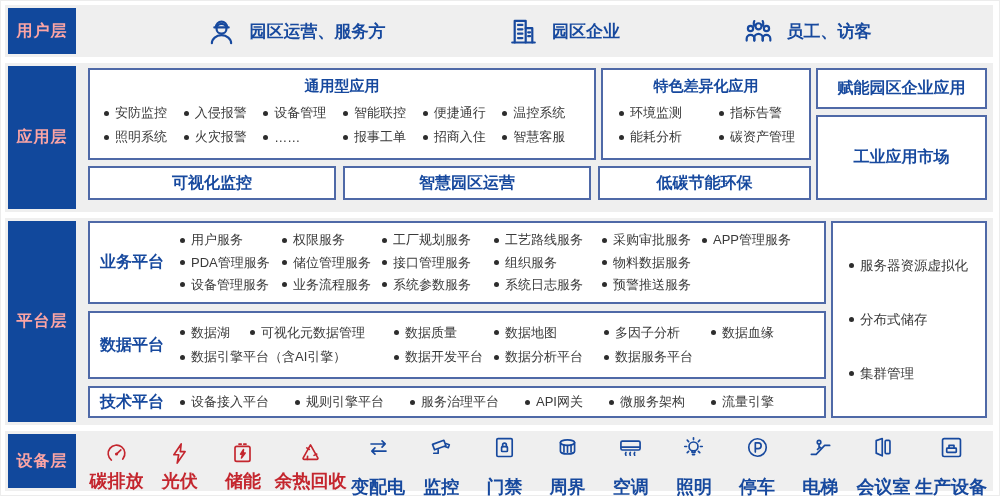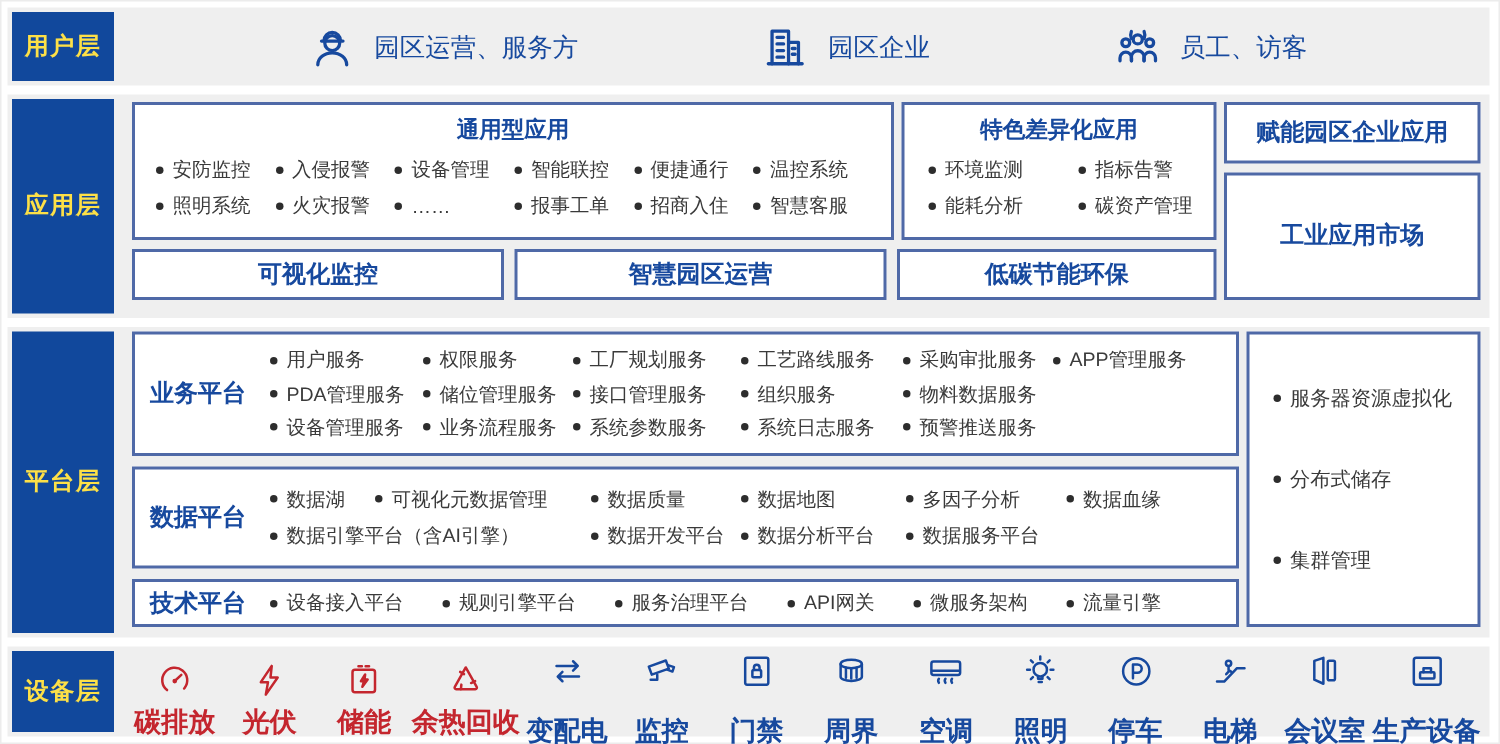--- a/index.html
+++ b/index.html
@@ -13,36 +13,36 @@
            box-shadow: inset 0 0 0 1px #ececec; overflow:hidden; }
 
   
   .band { position:absolute; left:5px; width:988px; background:#efefef; }
   .band-user     { top:5px;   height:52px; }
   .band-app      { top:63px;  height:149px; }
   .band-platform { top:218px; height:207px; }
   .band-device   { top:431px; height:60px; }
 
   .badge { position:absolute; left:3px; top:3px; bottom:3px; width:68px;
-           background:#11489c; color:#fde047; font-size:16px; font-weight:bold;
+           background:#11489c; color:#fca5a5; font-size:16px; font-weight:bold;
            display:flex; align-items:center; justify-content:center; letter-spacing:1px; }
 
   
   .box { background:#fff; border:2px solid #4f69a7; }
 
   
   .icn { stroke:currentColor; fill:none; stroke-width:1.6;
          stroke-linecap:round; stroke-linejoin:round; }
 
   
   .user-groups { position:absolute; left:78px; right:0; top:0; bottom:0;
                  display:flex; align-items:center; justify-content:space-evenly; }
   .ugroup { display:flex; align-items:center; gap:12px; }
   .uicon { width:33px; height:33px; color:#17499e; }
-  .ulabel { font-size:17px; font-weight:normal; color:#17499e; }
+  .ulabel { font-size:17px; font-weight:bold; color:#17499e; }
 
   
   .bi { display:flex; align-items:center; gap:6px; font-size:13px;
         color:#3a3a3a; white-space:nowrap; }
   .bi::before { content:""; width:5px; height:5px; border-radius:50%;
                 background:#2d2d2d; flex:none; }
 
   
   .app-content { position:absolute; top:5px; bottom:12px; left:83px; right:6px;
                  display:flex; gap:5px; }

